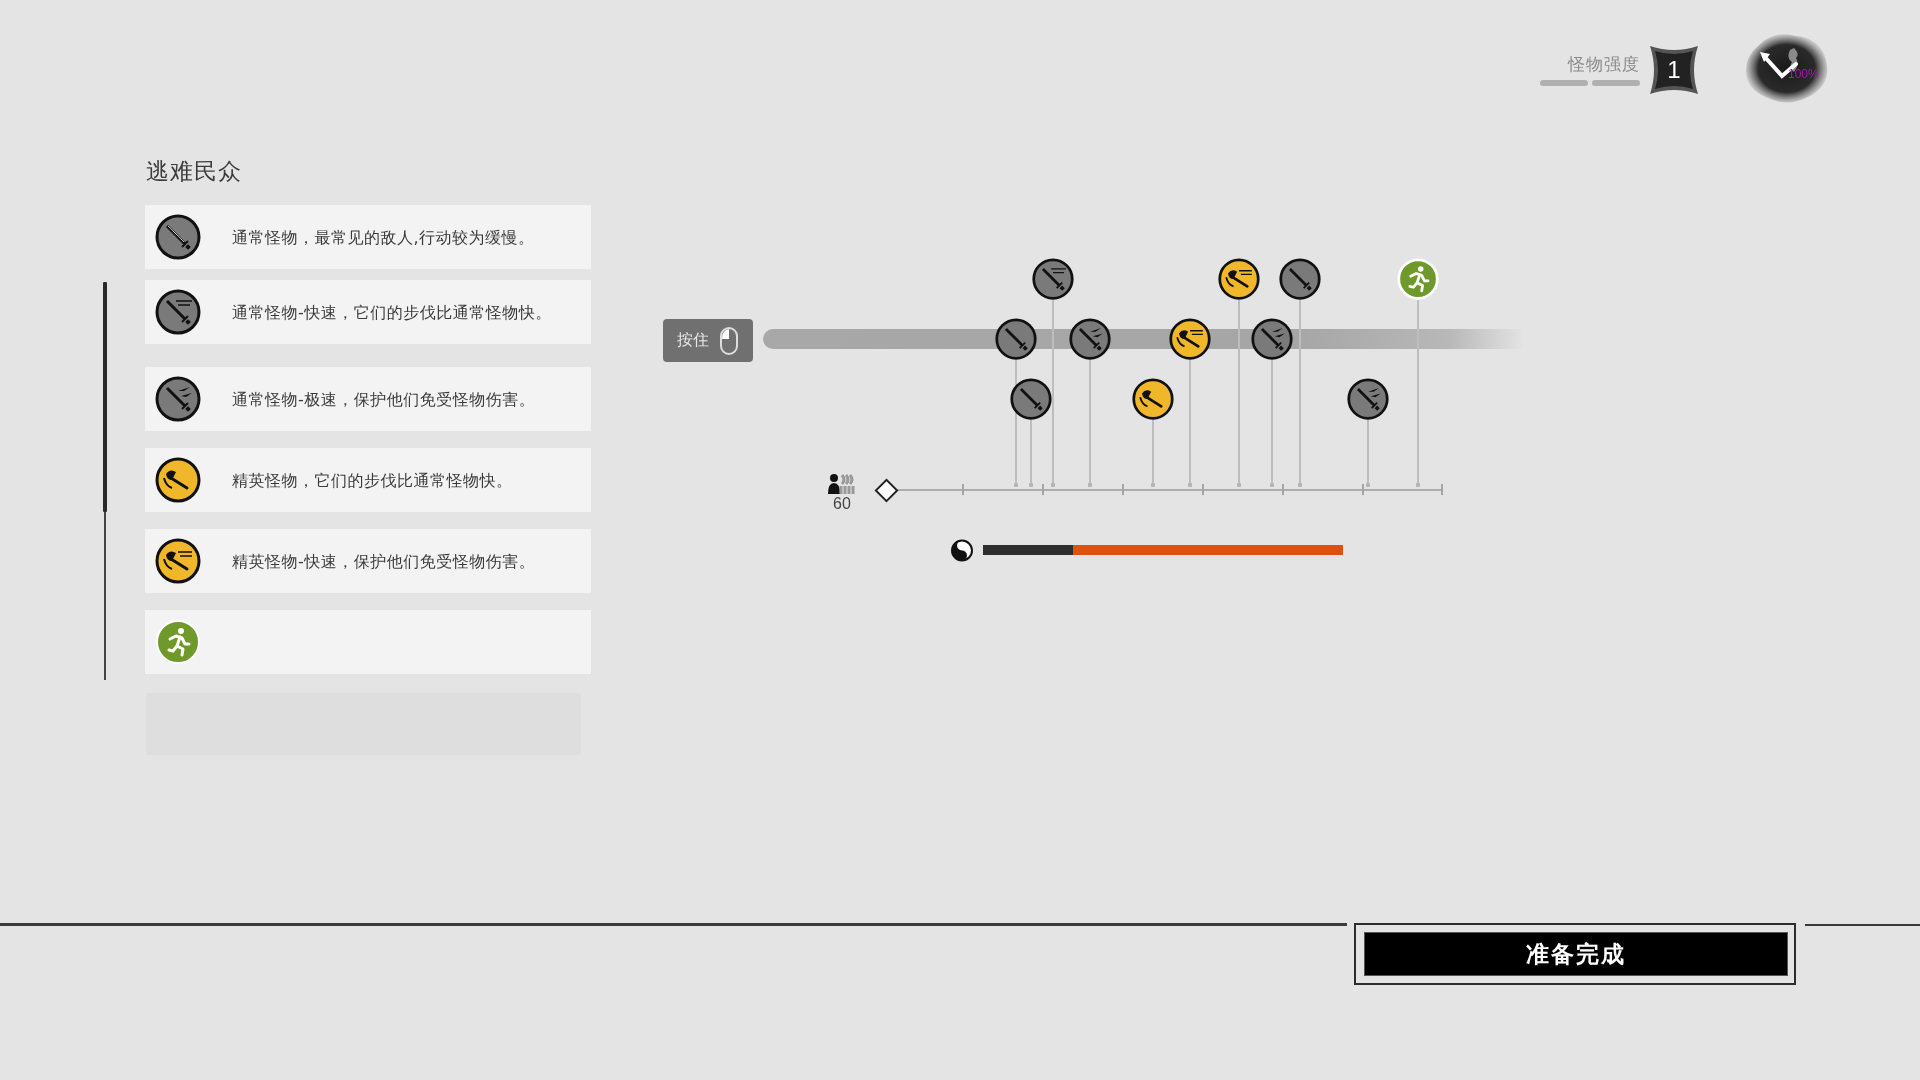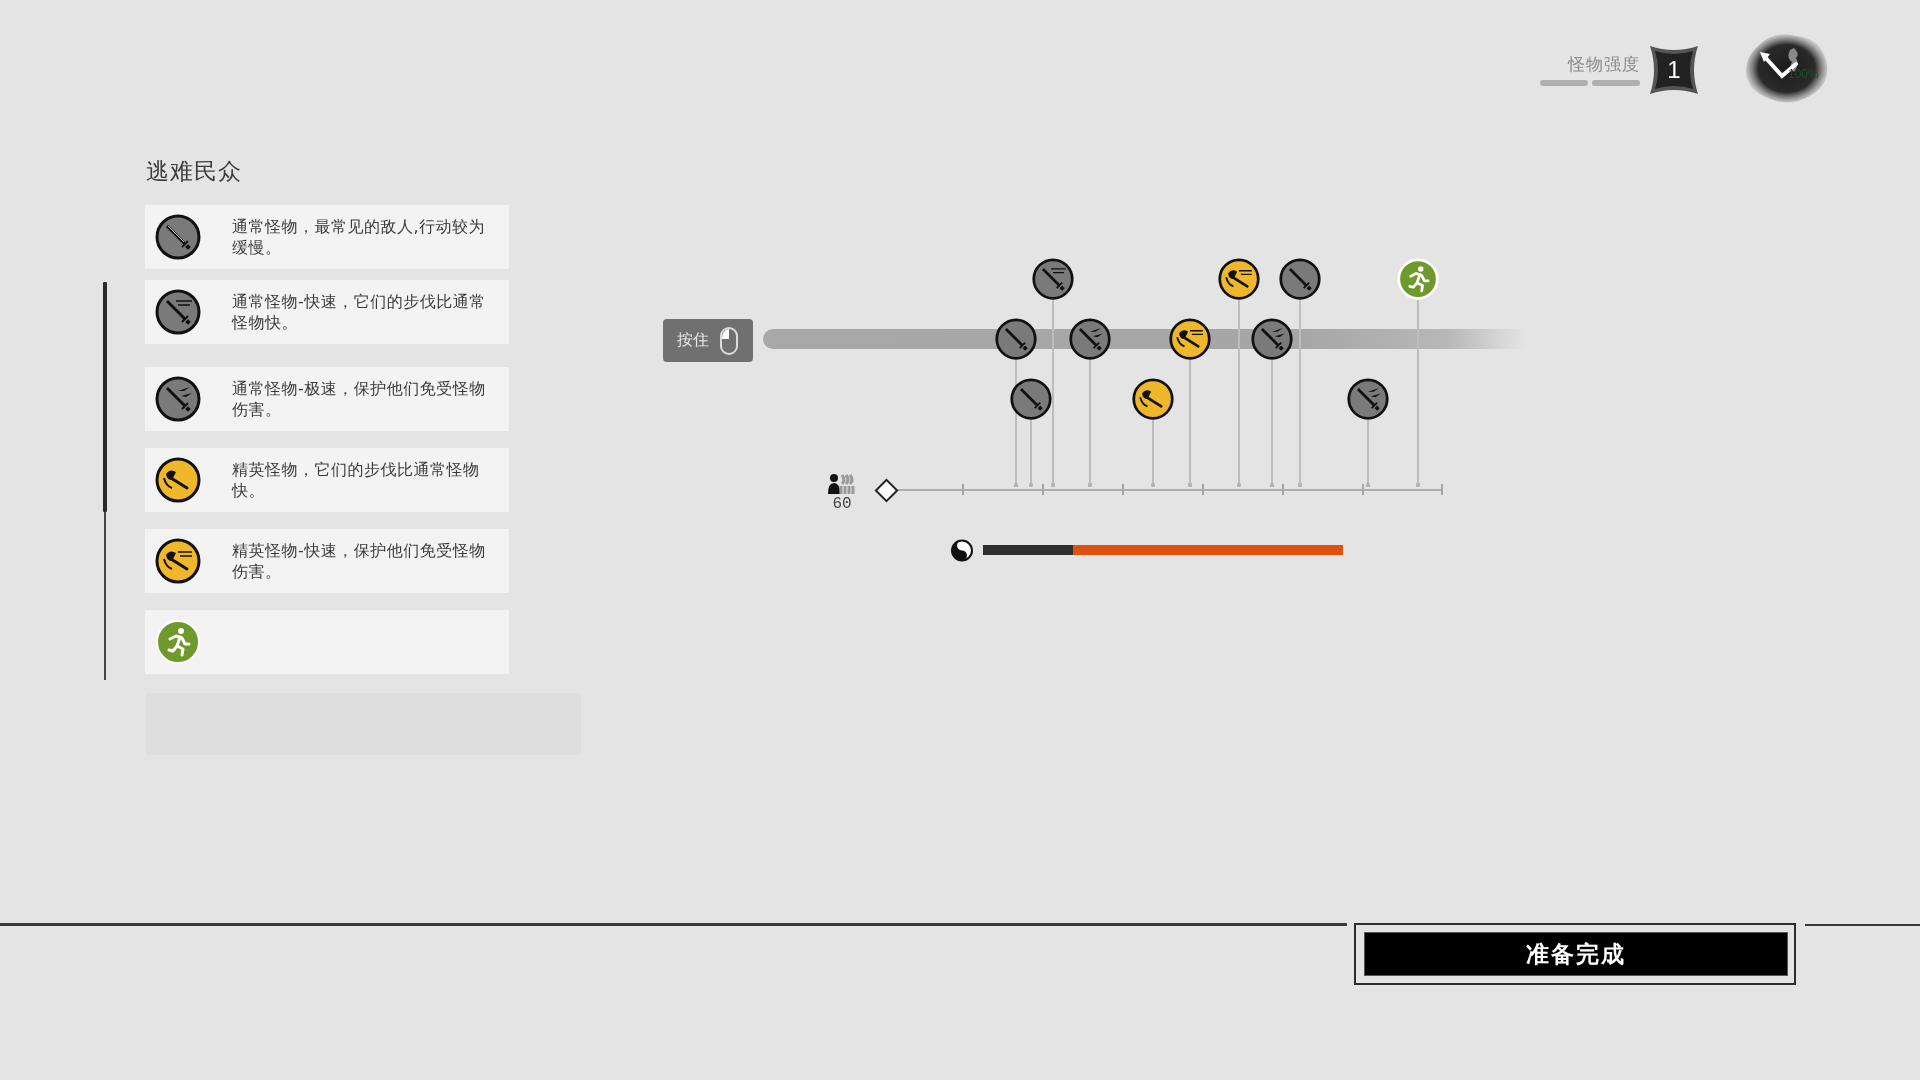--- a/index.html
+++ b/index.html
@@ -11,28 +11,28 @@
   }
   .abs { position:absolute; }
 
   
   .strength-label { left:1568px; top:53px; font-size:17px; color:#8a8a8a; letter-spacing:1px; }
   .strength-bar { top:80px; height:6px; width:48px; background:#b0b0b0; border-radius:3px; }
   .strength-badge { left:1648px; top:44px; width:52px; height:52px; }
   .strength-badge svg { width:52px; height:52px; display:block; }
   .strength-num { left:1648px; top:44px; width:52px; height:52px; line-height:52px; text-align:center; color:#fff; font-size:24px; font-family:"Liberation Sans", sans-serif; }
   .emblem { left:1738px; top:28px; width:96px; height:80px; }
-  .emblem-pct { left:1788px; top:67px; color:#14532d; font-size:12px; font-family:"Liberation Sans", sans-serif; }
+  .emblem-pct { left:1788px; top:67px; color:#a21caf; font-size:12px; font-family:"Liberation Sans", sans-serif; }
 
   
   .panel-title { left:146px; top:156px; font-size:23px; color:#3c3c3c; letter-spacing:1px; }
   .scroll-track { left:104px; top:282px; width:2px; height:398px; background:#444; }
   .scroll-thumb { left:103px; top:282px; width:4px; height:230px; background:#2a2a2a; border-radius:1px; }
   .event-card {
-    position:absolute; left:145px; width:364px; height:64px;
+    position:absolute; left:145px; width:446px; height:64px;
     background:#f3f3f3; border-radius:0;
     display:flex; align-items:center;
   }
   .event-card .ico { width:48px; height:48px; margin-left:9px; flex:0 0 48px; }
   .event-card .ico svg { width:48px; height:48px; display:block; }
   .event-card .txt { margin-left:30px; font-size:16px; color:#3a3a3a; line-height:21px; letter-spacing:0.5px; padding-right:14px; }
   .event-empty { position:absolute; left:146px; top:693px; width:435px; height:62px; background:#dedede; border-radius:3px; }
 
   
   .hold-btn {
@@ -45,21 +45,21 @@
     border-radius:10px 4px 4px 10px;
   }
   .stem { position:absolute; width:2px; background:#bdbdbd; }
   .stem::after { content:""; position:absolute; left:-1px; bottom:-2px; width:4px; height:4px; background:#b5b5b5; border-radius:1px; }
   .marker { position:absolute; width:44px; height:44px; margin-left:-22px; margin-top:-22px; }
   .marker svg { width:44px; height:44px; display:block; }
   .axis-line { left:895px; top:489px; width:548px; height:2px; background:#adadad; }
   .tick { position:absolute; top:484px; width:2px; height:11px; background:#a5a5a5; }
   .axis-diamond { left:878px; top:482px; width:13px; height:13px; background:#fff; border:2px solid #222; transform:rotate(45deg); }
   .people-icon { left:826px; top:472px; width:32px; height:24px; }
-  .people-count { left:826px; top:495px; width:32px; text-align:center; font-size:16px; color:#444; font-family:Liberation Mono, monospace; }
+  .people-count { left:826px; top:495px; width:32px; text-align:center; font-size:16px; color:#444; font-family:Liberation Sans, sans-serif; }
   .yinyang { left:951px; top:539px; width:22px; height:23px; }
   .bar-bg { left:983px; top:545px; width:360px; height:10px; background:#e05010; }
   .bar-dark { left:983px; top:545px; width:90px; height:10px; background:#2e2e2e; }
 
   
   .divider-left { left:0; top:923px; width:1347px; height:3px; background:#3a3a3a; }
   .divider-right { left:1805px; top:924px; width:115px; height:2px; background:#3a3a3a; }
   .ready-outer { left:1354px; top:923px; width:442px; height:62px; border:2px solid #2d2d2d; box-sizing:border-box; background:#e4e4e4; }
   .ready-btn {
     left:1364px; top:932px; width:424px; height:44px; background:#000; border:1px solid #555; box-sizing:border-box;

